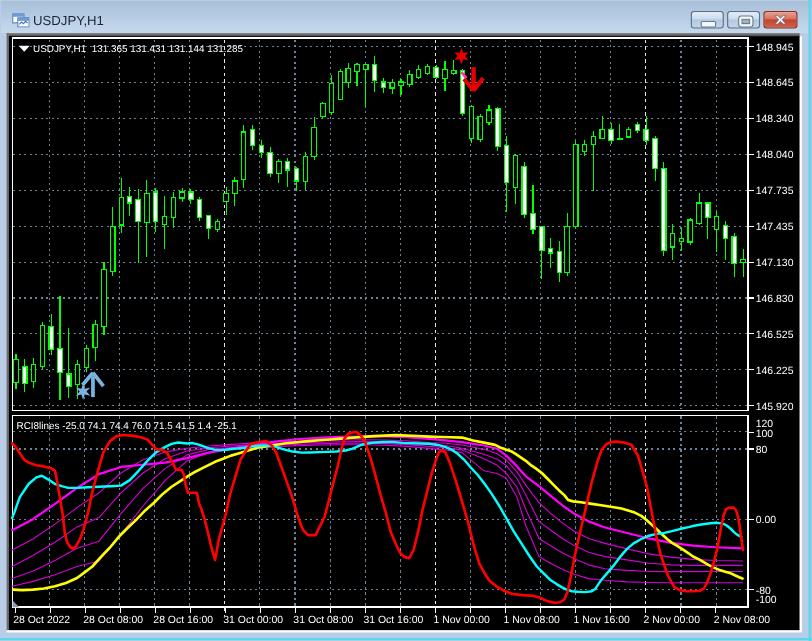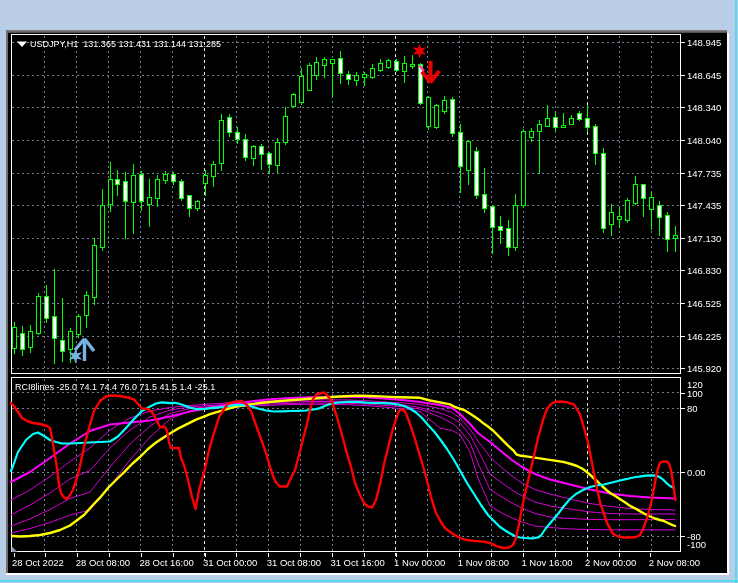--- a/index.html
+++ b/index.html
@@ -18,20 +18,37 @@
   background:linear-gradient(to bottom, #8b8b8b, #303030); }
 #client { position:absolute; left:8px; top:33px; width:719px; height:540px; background:#000; }
 #edgeL { position:absolute; left:6px; top:30px; width:2px; height:543px; background:#6e6e6e; }
 #edgeR { position:absolute; left:727px; top:33px; width:2px; height:541px; background:#ffffff; }
 #edgeB { position:absolute; left:6px; top:573px; width:723px; height:2px; background:#ffffff; }
 #cyanR { position:absolute; left:735px; top:0px; width:2px; height:583px; background:#55d9ed; }
 #cyanB { position:absolute; left:0px; top:580px; width:738px; height:2px; background:#55d9ed; }
 </style></head>
 <body>
 <div id="win">
+  <div id="titlebar">
+    <svg width="16" height="13" style="position:absolute;left:10px;top:11px" viewBox="0 0 17 14">
+      <rect x="0.5" y="0.5" width="11" height="9" fill="#fdfdfd" stroke="#4a7ab8"></rect>
+      <rect x="0.5" y="0.5" width="11" height="3" fill="#6f9bd2"></rect>
+      <rect x="5.5" y="4.5" width="11" height="9" fill="#fdfdfd" stroke="#4a7ab8"></rect>
+      <rect x="5.5" y="4.5" width="11" height="3" fill="#6f9bd2"></rect>
+      <path d="M7,11 L9,8.7 L11,10.3 L13,8 L15,9.6" stroke="#3a7abd" stroke-width="1.2" fill="none"></path>
+    </svg>
+    <div id="title">USDJPY,H1</div>
+    <div class="btn" id="btnmin"></div>
+    <div class="btn" id="btnmax"></div>
+    <div class="btn" id="btncls">
+        <svg width="29" height="14" viewBox="0 0 29 14" style="position:absolute;left:0;top:0">
+      <path d="M9.5,3.2 L12,3.2 L14.5,5.6 L17,3.2 L19.5,3.2 L16,6.9 L19.5,10.8 L17,10.8 L14.5,8.4 L12,10.8 L9.5,10.8 L13,6.9 Z" fill="#ffffff" stroke="#5a6b7d" stroke-width="0.7"></path>
+    </svg>
+      </div>
+  </div>
   <div id="shadowtop"></div>
   <div id="edgeL"></div>
   <div id="client"></div>
   <svg width="738" height="583" viewBox="0 0 738 583" shape-rendering="crispEdges" style="position:absolute;left:0;top:0">
 <rect x="11" y="34.5" width="669" height="338.5" fill="none" stroke="#ffffff" stroke-width="1"></rect>
 <rect x="11" y="377.5" width="669" height="174.3" fill="none" stroke="#ffffff" stroke-width="1"></rect>
 <path d="M44.9,36 V372 M44.9,378.5 V551 M76.8,36 V372 M76.8,378.5 V551 M108.7,36 V372 M108.7,378.5 V551 M140.6,36 V372 M140.6,378.5 V551 M172.5,36 V372 M172.5,378.5 V551 M236.3,36 V372 M236.3,378.5 V551 M268.2,36 V372 M268.2,378.5 V551 M300.1,36 V372 M300.1,378.5 V551 M332.0,36 V372 M332.0,378.5 V551 M363.9,36 V372 M363.9,378.5 V551 M427.7,36 V372 M427.7,378.5 V551 M459.6,36 V372 M459.6,378.5 V551 M491.5,36 V372 M491.5,378.5 V551 M523.4,36 V372 M523.4,378.5 V551 M555.3,36 V372 M555.3,378.5 V551 M619.1,36 V372 M619.1,378.5 V551 M651.0,36 V372 M651.0,378.5 V551" stroke="#6e8295" stroke-width="1" fill="none" stroke-dasharray="2,3"></path>
 <path d="M12,42.5 H679.5 M12,75.1 H679.5 M12,107.8 H679.5 M12,140.4 H679.5 M12,173.0 H679.5 M12,205.7 H679.5 M12,238.3 H679.5 M12,270.9 H679.5 M12,303.5 H679.5 M12,336.2 H679.5 M12,368.8 H679.5 M12,392.2 H679.5 M12,408.2 H679.5 M12,472.2 H679.5 M12,536.2 H679.5" stroke="#6e8295" stroke-width="1" fill="none" stroke-dasharray="2,3"></path>
 <path d="M204.4,36 V372 M204.4,378.5 V551 M204.4,552.8 V560 M395.8,36 V372 M395.8,378.5 V551 M395.8,552.8 V560 M587.2,36 V372 M587.2,378.5 V551 M587.2,552.8 V560" stroke="#e8e8e8" stroke-width="1" fill="none" stroke-dasharray="3,3"></path>
 <path d="M14.5,322 V354 M22.5,326 V356 M30.5,325 V352.5 M38.5,292.5 V335 M46.5,285 V323 M54.5,269 V363.5 M62.5,298 V362 M70.5,327.5 V362.5 M78.5,314 V338 M86.5,290.5 V328 M94.5,238 V304.5 M102.5,188.5 V250.5 M110.5,162 V212 M117.5,170 V196 M125.5,172 V239 M133.5,163.5 V233.5 M141.5,171 V211 M149.5,178.5 V226.5 M157.5,174.5 V207 M165.5,171 V184 M173.5,171.5 V185 M181.5,179 V201 M189.5,195 V217 M197.5,199.5 V211 M205.5,170 V195.5 M213.5,160.5 V187 M221.5,113.5 V170.5 M229.5,114 V136.5 M237.5,127 V143.5 M245.5,133.5 V160.5 M253.5,144.5 V166 M261.5,143.5 V170 M269.5,152 V174 M277.5,138 V173 M285.5,106.5 V145 M293.5,93 V108 M301.5,68 V104.5 M309.5,63 V91 M316.5,57 V80 M324.5,57 V78 M332.5,58.5 V97 M340.5,50.5 V84 M348.5,71 V84.5 M356.5,71.5 V85.5 M364.5,71.5 V86 M372.5,63.5 V79 M380.5,59 V71.5 M388.5,58.5 V68.5 M396.5,59 V71.5 M404.5,55.5 V83 M412.5,54.5 V68.5 M420.5,62.5 V105 M428.5,95.5 V130 M436.5,103.5 V129 M444.5,95.5 V113.5 M452.5,97 V137 M460.5,123.5 V193 M468.5,140 V185 M476.5,147 V198.5 M484.5,168 V213 M492.5,205 V254 M500.5,216 V244 M508.5,219.5 V256 M515.5,194 V251 M523.5,128.5 V207.5 M531.5,127.5 V141.5 M539.5,119.5 V174 M547.5,105 V126.5 M555.5,112 V130.5 M563.5,113 V127 M571.5,115 V125 M579.5,111 V120.5 M587.5,105 V131.5 M595.5,123.5 V164.5 M603.5,147.5 V232.5 M611.5,203.5 V236 M619.5,207 V228 M627.5,198 V222.5 M635.5,175.5 V204.5 M643.5,183.5 V217 M651.5,191.5 V229.5 M659.5,200.5 V236 M667.5,211.5 V251.5 M675.5,226 V251.5" stroke="#00ff00" stroke-width="1" fill="none"></path>

